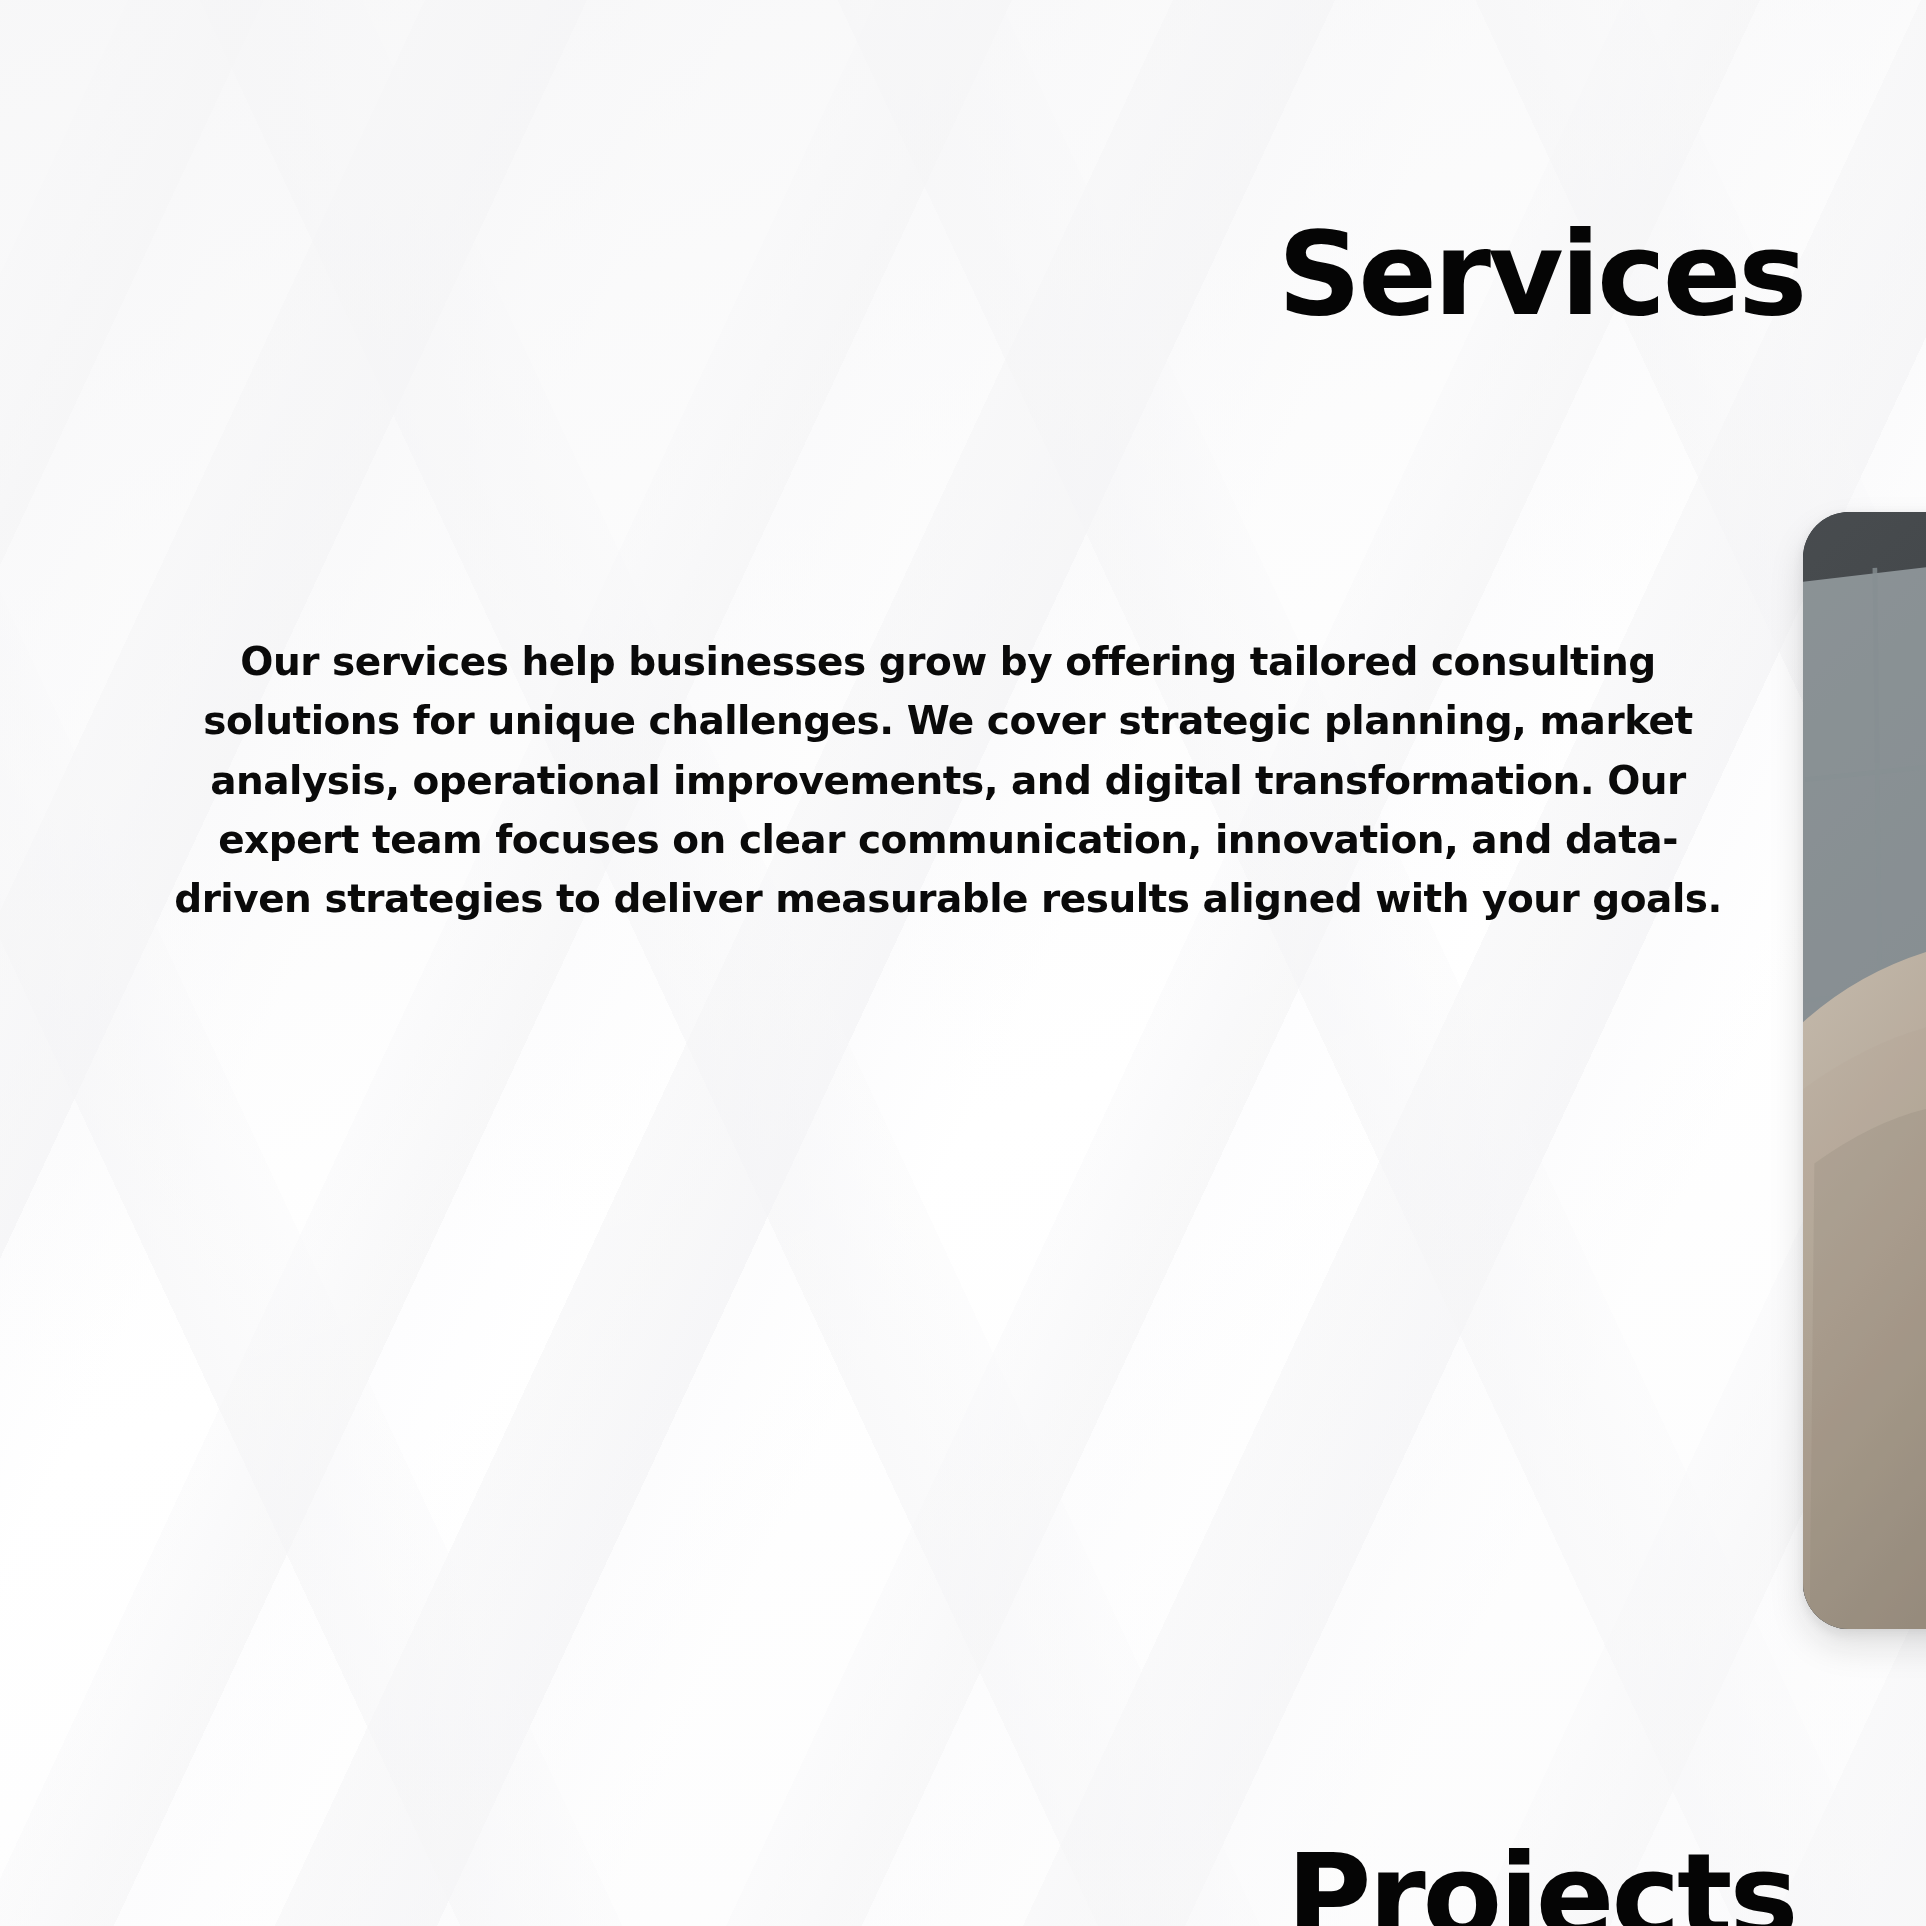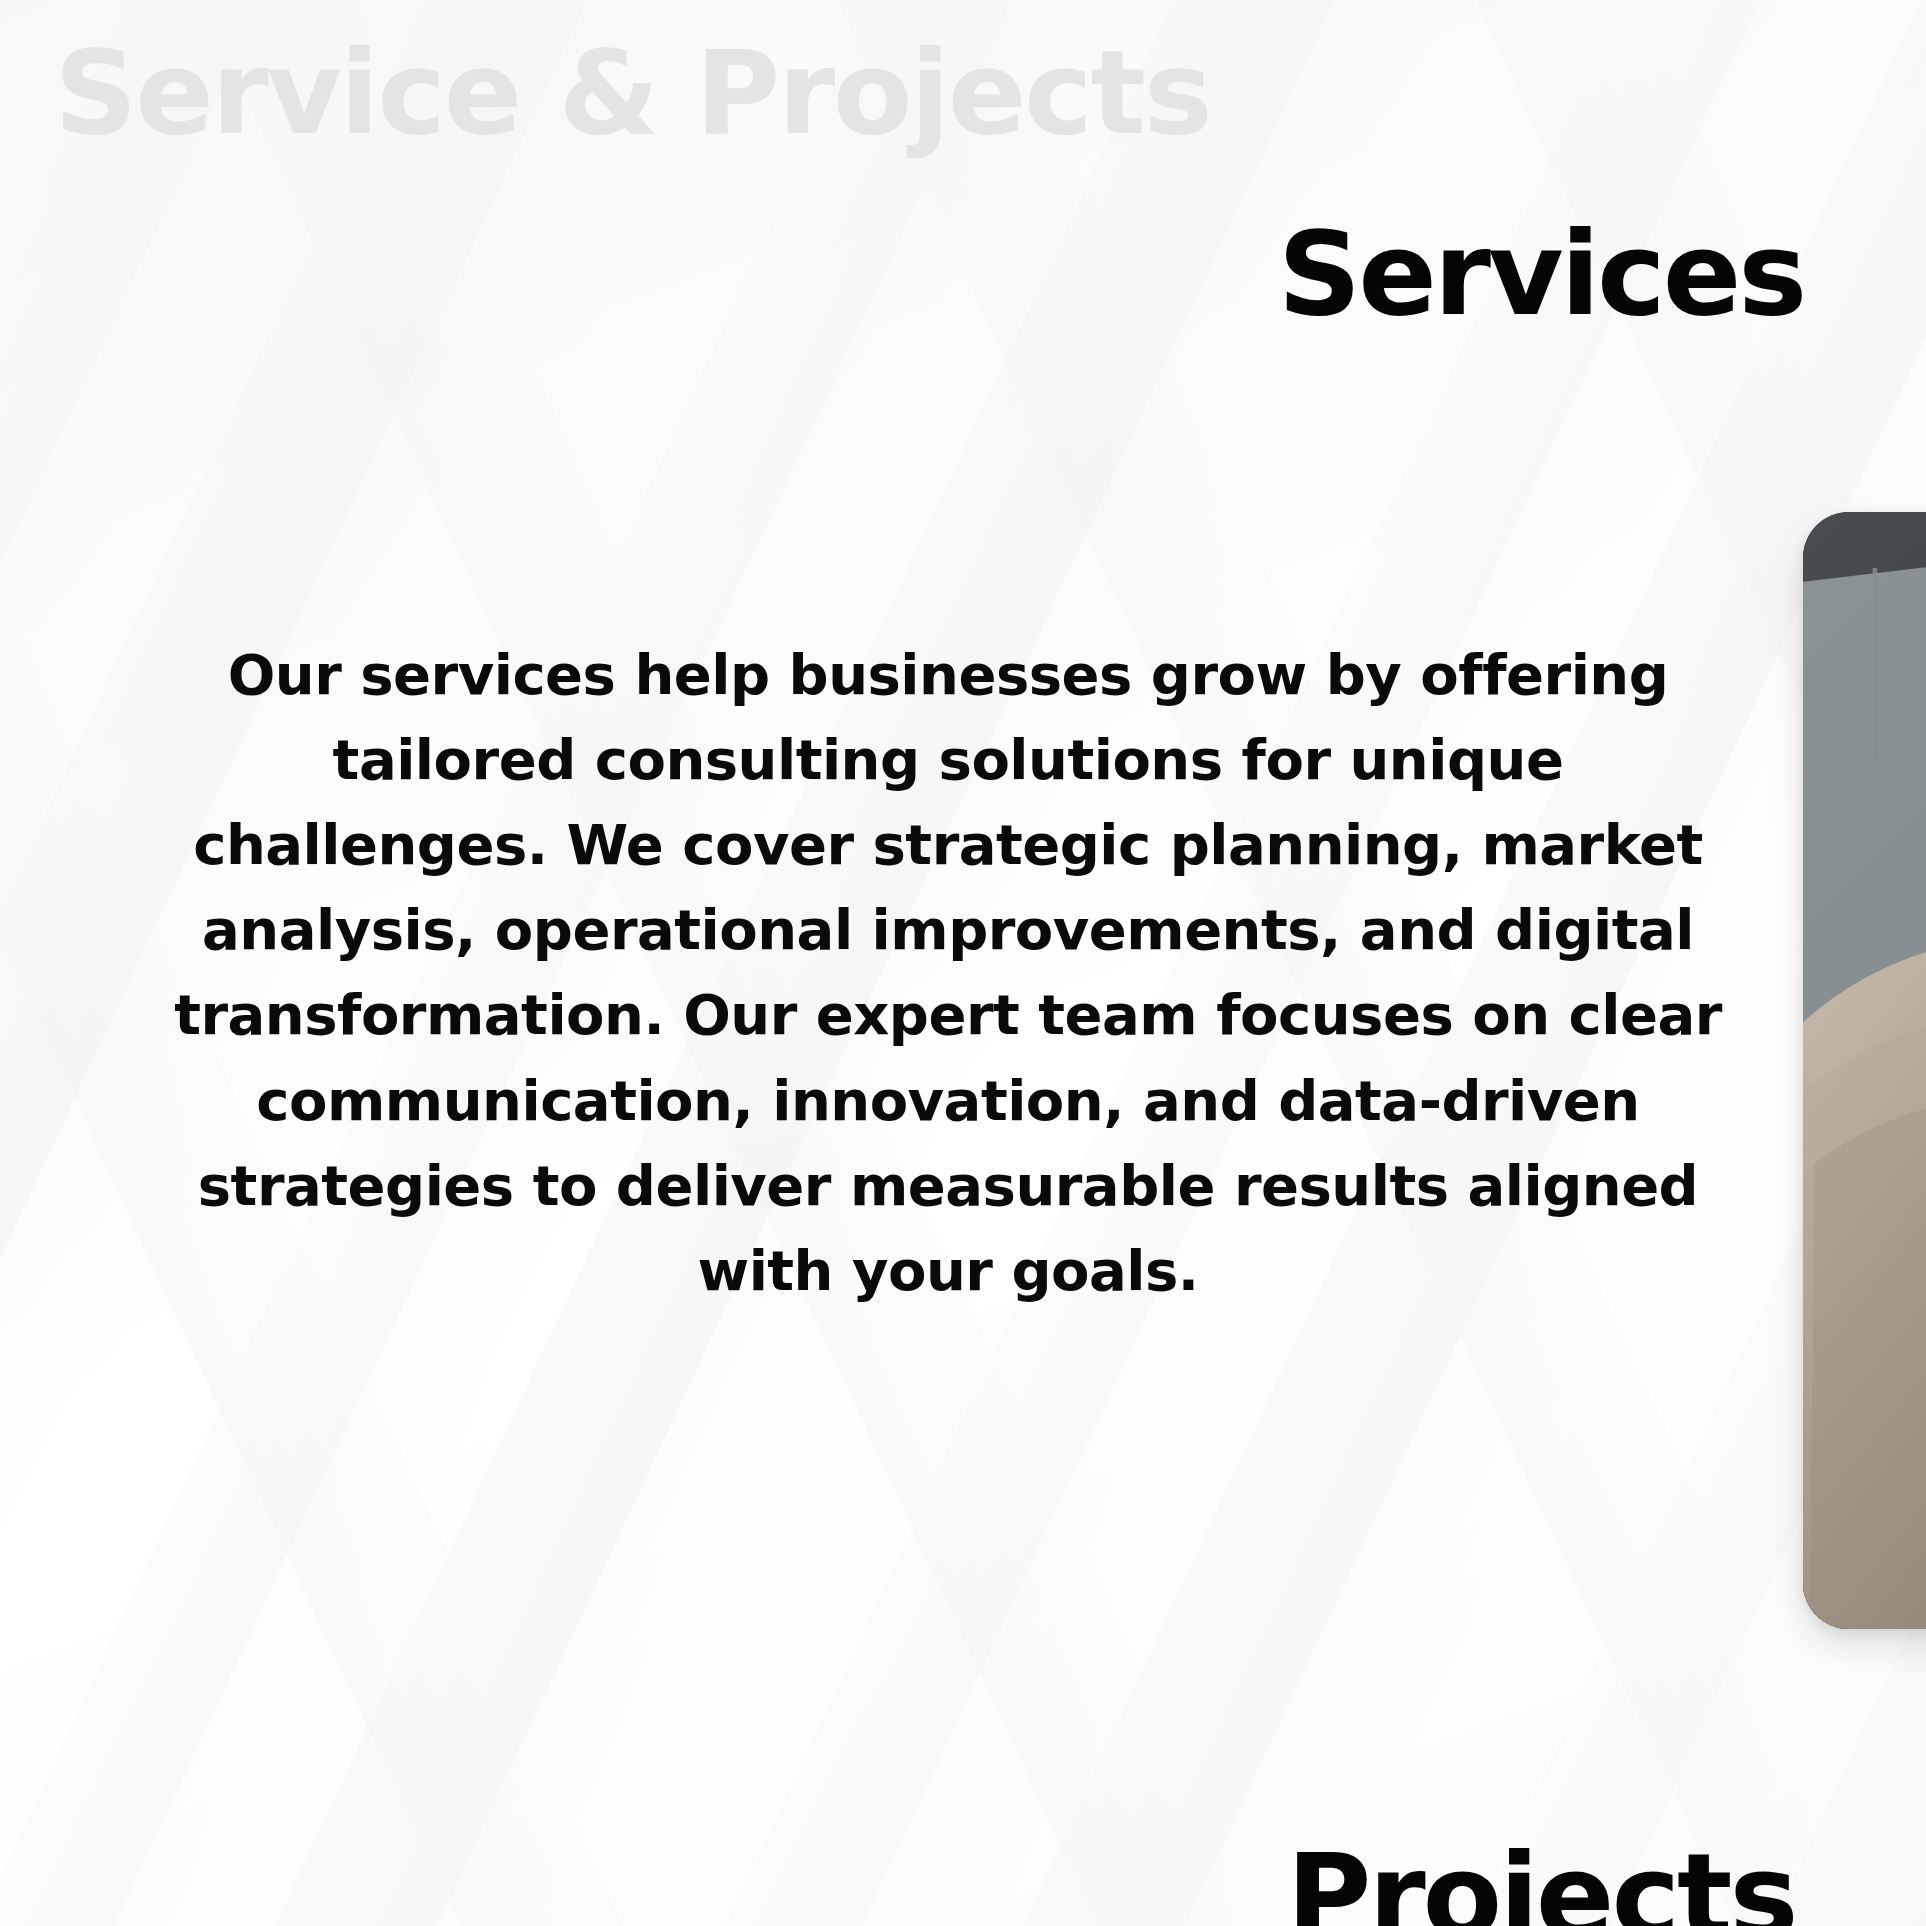--- a/index.html
+++ b/index.html
@@ -87,21 +87,21 @@
   .heading-services { top: 216px; }
   .heading-projects { top: 1838px; }
 
   
   .services-body {
     position: absolute;
     left: 166px;
     top: 632px;
     width: 1564px;
     text-align: center;
-    font-size: 56px;
+    font-size: 39px;
     line-height: 1.52;
     font-weight: 700;
     letter-spacing: -0.5px;
     color: #0a0a0a;
   }
 
   
   .photo-card {
     position: absolute;
     left: 1803px;
@@ -119,21 +119,20 @@
 </style>
 </head>
 <body>
 
 <div class="canvas">
 
   <div class="bg-layer"></div>
   <div class="bg-layer-2"></div>
   <div class="bg-vignette"></div>
 
-  <div class="watermark">Service &amp; Projects</div>
 
   <div class="heading heading-services">Services</div>
 
   <div class="services-body">Our services help businesses grow by offering tailored consulting solutions for unique challenges.  We cover strategic planning, market analysis, operational improvements, and digital transformation. Our expert team focuses on clear communication, innovation, and data-driven strategies to deliver measurable results aligned with your goals.</div>
 
   <div class="photo-card">
     <svg class="photo-svg" viewBox="0 0 1000 960" preserveAspectRatio="xMidYMid slice">
       <defs>
         <linearGradient id="wallGrad" x1="0" y1="0" x2="1" y2="1">
           <stop offset="0%" stop-color="#4b4f53"></stop>

